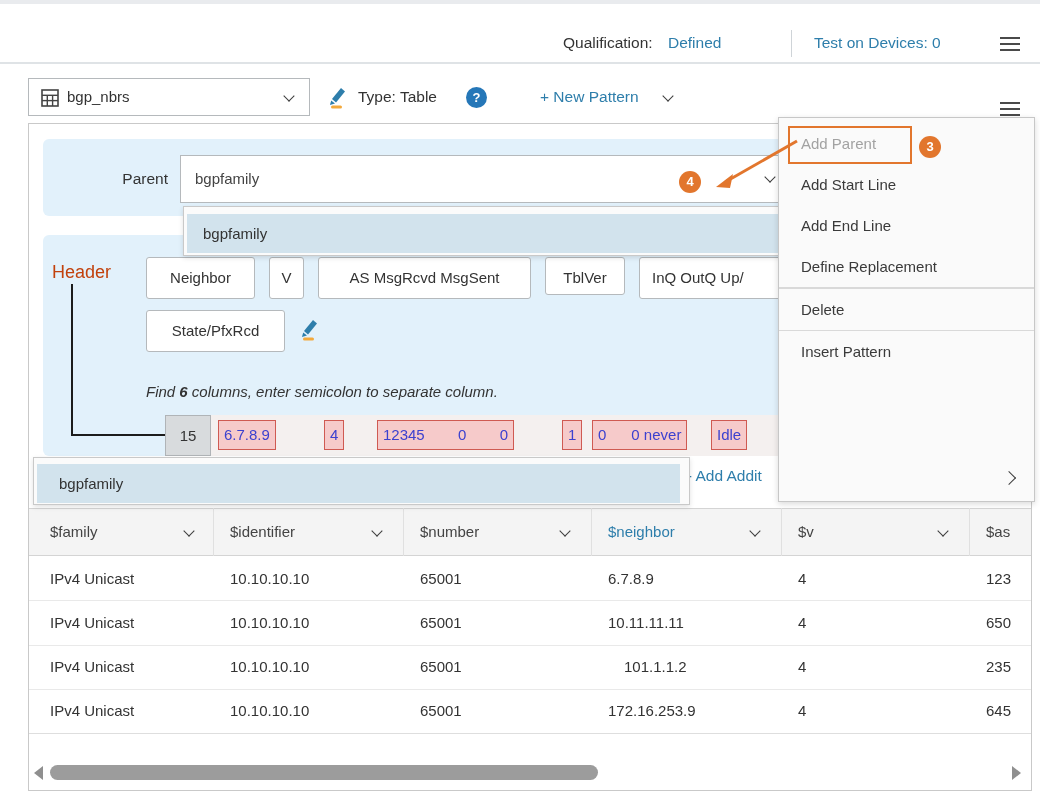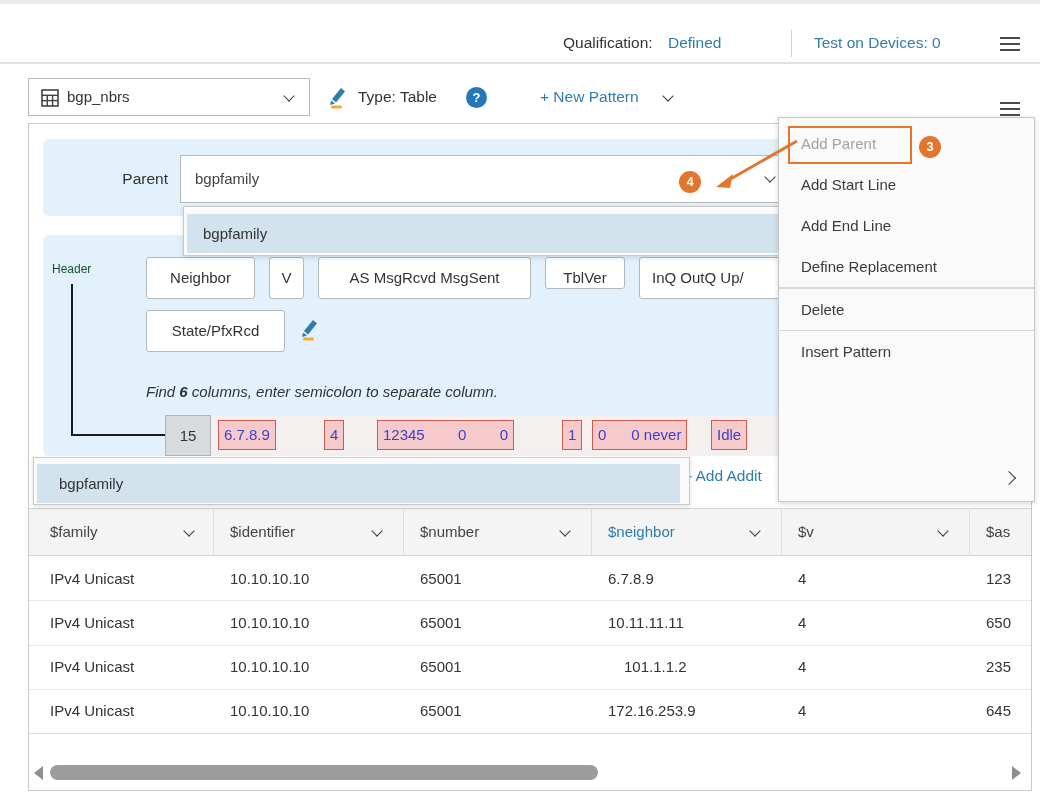--- a/index.html
+++ b/index.html
@@ -76,29 +76,29 @@
 
   <div class="abs panel-blue" style="left:43px;top:139px;width:969px;height:77px;"></div>
   <div class="abs" style="left:98px;top:170px;width:70px;text-align:right;color:#333;font-size:15.5px;">Parent</div>
   <div class="abs selectbox" style="left:180px;top:155px;width:608px;height:48px;cursor:pointer;">
     <span class="abs" style="left:14px;top:14px;color:#444;">bgpfamily</span>
     <span class="chev abs" style="left:585px;top:17px;"></span>
   </div>
 
   <div class="abs panel-blue" style="left:43px;top:235px;width:969px;height:221px;"></div>
 
-  <div class="abs" style="left:52px;top:262px;color:#14532d;font-size:12px;">Header</div>
+  <div class="abs" style="left:52px;top:262px;color:#c2410c;font-size:18px;">Header</div>
 
   <div class="abs" style="left:71px;top:284px;width:2px;height:152px;background:#1c1c1c;"></div>
   <div class="abs" style="left:71px;top:434px;width:94px;height:2px;background:#1c1c1c;"></div>
 
   <div class="wbox" style="left:146px;top:257px;width:109px;height:42px;line-height:40px;">Neighbor</div>
   <div class="wbox" style="left:269px;top:257px;width:35px;height:42px;line-height:40px;">V</div>
   <div class="wbox" style="left:318px;top:257px;width:213px;height:42px;line-height:40px;">AS MsgRcvd MsgSent</div>
-  <div class="wbox" style="left:545px;top:257px;width:80px;height:32px;line-height:40px;">TblVer</div>
+  <div class="wbox" style="left:545px;top:257px;width:80px;height:38px;line-height:40px;">TblVer</div>
   <div class="wbox" style="left:639px;top:257px;width:152px;height:42px;line-height:40px;text-align:left;padding-left:12px;">InQ OutQ Up/</div>
 
   <div class="wbox" style="left:146px;top:310px;width:139px;height:42px;line-height:40px;">State/PfxRcd</div>
   <div class="abs" style="left:299px;top:317px;cursor:pointer;">
     <svg class="pencil-svg" width="22" height="24" viewBox="0 0 22 24">
         <path d="M5 14 L14 3 L18 6.5 L9 17.5 Z" fill="#2e7eab"></path>
         <path d="M4.2 15.5 L8 18.6 L3 20 Z" fill="#2e7eab"></path>
         <rect x="4" y="20.5" width="11" height="3" rx="1.5" fill="#f3a93c"></rect>
       </svg>
   </div>

